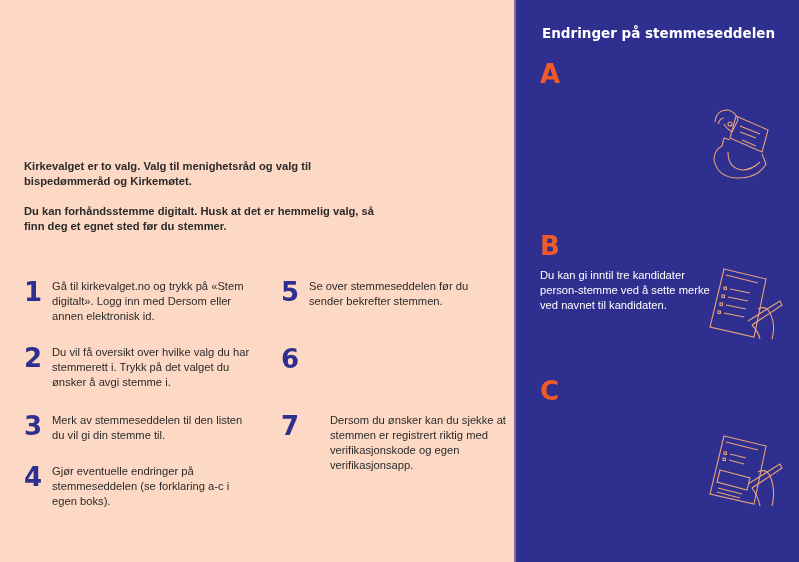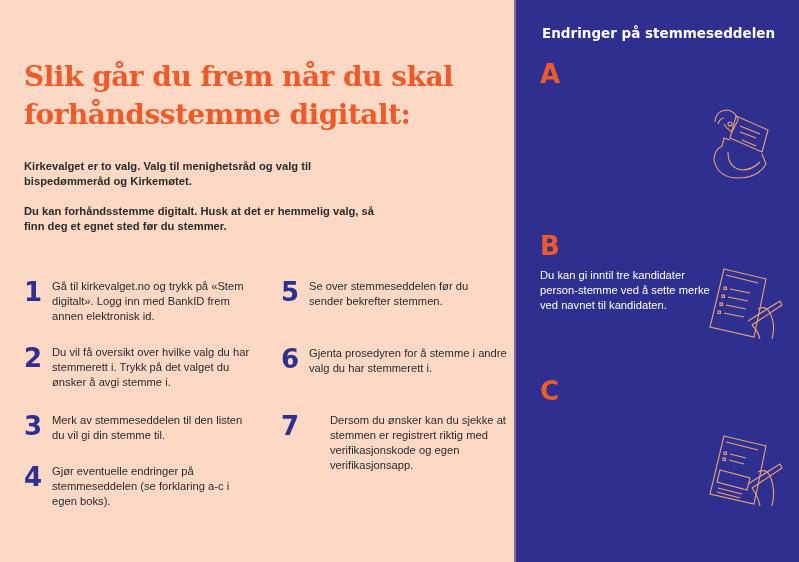--- a/index.html
+++ b/index.html
@@ -15,52 +15,47 @@
   .panel-title { position:absolute; left:26px; top:25px; margin:0; font-family:"DejaVu Sans", sans-serif; font-weight:bold; font-size:13.5px; color:#ffffff; }
   .letter { position:absolute; left:24px; font-family:"DejaVu Sans", sans-serif; font-weight:bold; font-size:26px; color:#ef5a2a; line-height:28px; }
   .ptext { position:absolute; left:24px; font-family:"Liberation Sans", sans-serif; font-size:11.2px; line-height:15.2px; color:#ffffff; width:170px; margin:0; }
   .illus { position:absolute; }
   .illus svg { display:block; }
 </style>
 </head>
 <body>
 
 <div class="left">
-  <h1 class="title">
-    <span>Slik går du frem når du skal</span><br>
-    <span>forhåndsstemme digitalt:</span>
-  </h1>
 
   <p class="intro" style="top:159px;">Kirkevalget er to valg. Valg til menighetsråd og valg til bispedømmeråd og Kirkemøtet.</p>
   <p class="intro" style="top:204px;">Du kan forhåndsstemme digitalt. Husk at det er hemmelig valg, så finn deg et egnet sted før du stemmer.</p>
 
   <div class="step" style="left:24px; top:279px;">
     <span class="step-num">1</span>
-    <span class="step-text" style="width:200px;">Gå til kirkevalget.no og trykk på «Stem digitalt». Logg inn med BankID frem annen elektronisk id.</span>
+    <span class="step-text" style="width:200px;">Gå til kirkevalget.no og trykk på «Stem digitalt». Logg inn med Dersom eller annen elektronisk id.</span>
   </div>
   <div class="step" style="left:24px; top:345px;">
     <span class="step-num">2</span>
     <span class="step-text" style="width:200px;">Du vil få oversikt over hvilke valg du har stemmerett i. Trykk på det valget du ønsker å avgi stemme i.</span>
   </div>
   <div class="step" style="left:24px; top:413px;">
     <span class="step-num">3</span>
     <span class="step-text" style="width:195px;">Merk av stemmeseddelen til den listen du vil gi din stemme til.</span>
   </div>
   <div class="step" style="left:24px; top:464px;">
     <span class="step-num">4</span>
     <span class="step-text" style="width:185px;">Gjør eventuelle endringer på stemmeseddelen (se forklaring a-c i egen boks).</span>
   </div>
 
   <div class="step" style="left:281px; top:279px;">
     <span class="step-num">5</span>
     <span class="step-text" style="width:180px;">Se over stemmeseddelen før du sender bekrefter stemmen.</span>
   </div>
   <div class="step" style="left:281px; top:346px;">
     <span class="step-num">6</span>
-    <span class="step-text" style="width:210px;">Gjenta prosedyren for å stemme i andre valg du har stemmerett i.</span>
   </div>
   <div class="step" style="left:281px; top:413px;">
     <span class="step-num">7</span>
     <span class="step-text" style="width:210px;margin-left:21px;">Dersom du ønsker kan du sjekke at stemmen er registrert riktig med verifikasjonskode og egen verifikasjonsapp.</span>
   </div>
 </div>
 
 <div class="divider"></div>
 
 <div class="right">

